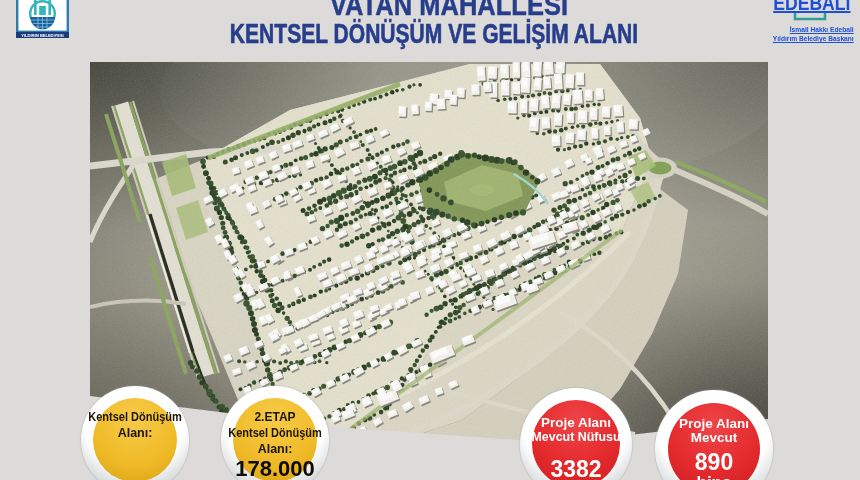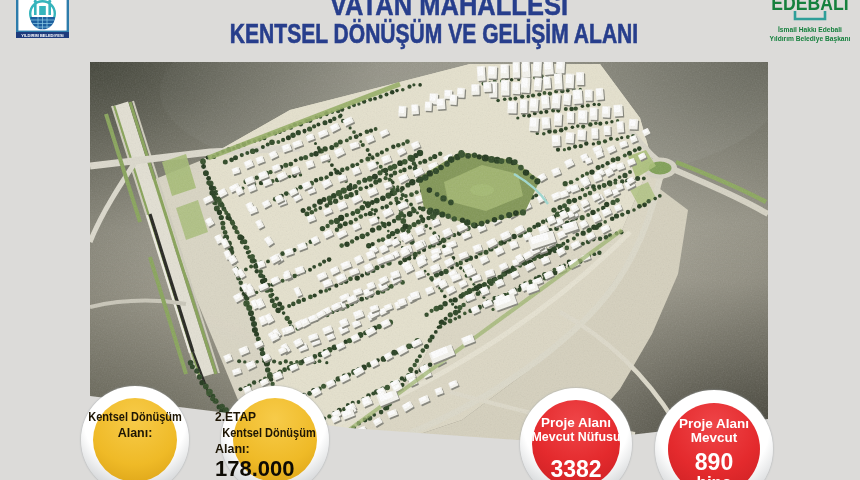--- a/index.html
+++ b/index.html
@@ -2442,38 +2442,38 @@
 <path d="M15,23 h23 M16.5,26.5 h20 M19,30 h15 M22,20 v11 M26.5,20 v12 M31,20 v11" stroke="#8fd0e8" stroke-width="0.7" fill="none"></path>
 <rect x="18" y="6" width="2.6" height="12" fill="#35b4bc"></rect>
 <rect x="32.4" y="6" width="2.6" height="12" fill="#35b4bc"></rect>
 <rect x="23.2" y="9" width="6.6" height="9" fill="#35b4bc"></rect>
 <circle cx="19.3" cy="4.5" r="1.6" fill="#35b4bc"></circle>
 <circle cx="33.7" cy="4.5" r="1.6" fill="#35b4bc"></circle>
 <rect x="0" y="35" width="53" height="6" fill="#1d3a7c"></rect>
 <text x="26.5" y="39.6" font-size="4" fill="#ffffff" text-anchor="middle" font-weight="bold" font-family="Liberation Sans">YILDIRIM BELEDİYESİ</text>
 </svg></div>
 
-<div class="abs" style="left:764px;top:0;width:92px;text-align:center;color:#15803d;">
+<div class="abs" style="left:764px;top:0;width:92px;text-align:right;color:#1d4ed8;text-decoration:underline;">
 <div style="font-size:20px;font-weight:bold;margin-top:-8px;transform:scaleX(0.88);">EDEBALİ</div>
 <svg width="34" height="10" viewBox="0 0 34 10" style="margin-top:-4px;display:block;margin-left:auto;margin-right:auto;">
       <path d="M2,0 L2,8 L32,8 L32,0" stroke="#2f9e99" stroke-width="2.6" fill="none"></path>
     </svg>
 <div style="font-size:7px;font-weight:bold;line-height:9px;margin-top:4px;transform:scale(0.95,1);">İsmail Hakkı Edebali<br>Yıldırım Belediye Başkanı</div>
 </div>
 
 <div class="circ" style="left:81px;top:386px;width:108px;height:108px;background:radial-gradient(circle at 50% 30%,#ffffff 55%,#c9ccce 85%,#b2b6ba 100%);box-shadow:0 0 2px #9aa0a6;"></div>
 <div class="circ" style="left:93px;top:398px;width:84px;height:84px;background:radial-gradient(circle at 50% 25%,#f7cb49 0%,#efba27 60%,#d89f14 100%);"></div>
 <div class="abs" style="left:75px;top:409px;width:120px;color:#1e1605;text-align:center;font-weight:bold;">
 <div class="nw" style="font-size:12.5px;line-height:16px;transform:scaleX(0.88);">Kentsel Dönüşüm</div>
 <div class="nw" style="font-size:12.5px;line-height:16px;">Alanı:</div>
 </div>
 
 <div class="circ" style="left:221px;top:386px;width:108px;height:108px;background:radial-gradient(circle at 50% 30%,#ffffff 55%,#c9ccce 85%,#b2b6ba 100%);box-shadow:0 0 2px #9aa0a6;"></div>
 <div class="circ" style="left:233px;top:398px;width:84px;height:84px;background:radial-gradient(circle at 50% 25%,#f7cb49 0%,#efba27 60%,#d89f14 100%);"></div>
-<div class="abs" style="left:215px;top:409px;width:120px;color:#1e1605;font-weight:bold;">
+<div class="abs" style="left:215px;top:409px;width:120px;color:#1e1605;text-align:center;font-weight:bold;">
 <div class="nw" style="font-size:12px;line-height:16px;">2.ETAP</div>
 <div class="nw" style="font-size:12.5px;line-height:16px;transform:scaleX(0.88);">Kentsel Dönüşüm</div>
 <div class="nw" style="font-size:12.5px;line-height:16px;">Alanı:</div>
 <div class="nw" style="font-size:22px;line-height:23px;color:#0e0b04;">178.000</div>
 </div>
 
 <div class="circ" style="left:520px;top:388px;width:112px;height:112px;background:radial-gradient(circle at 50% 30%,#ffffff 55%,#c9ccce 85%,#b2b6ba 100%);box-shadow:0 0 2px #9aa0a6;"></div>
 <div class="circ" style="left:532px;top:400px;width:88px;height:88px;background:radial-gradient(circle at 50% 25%,#ef4548 0%,#e42a2d 55%,#c81f22 100%);"></div>
 <div class="abs" style="left:516px;top:416px;width:120px;color:#ffffff;text-align:center;font-weight:bold;">
 <div class="nw" style="font-size:13.5px;line-height:14px;">Proje Alanı</div>

